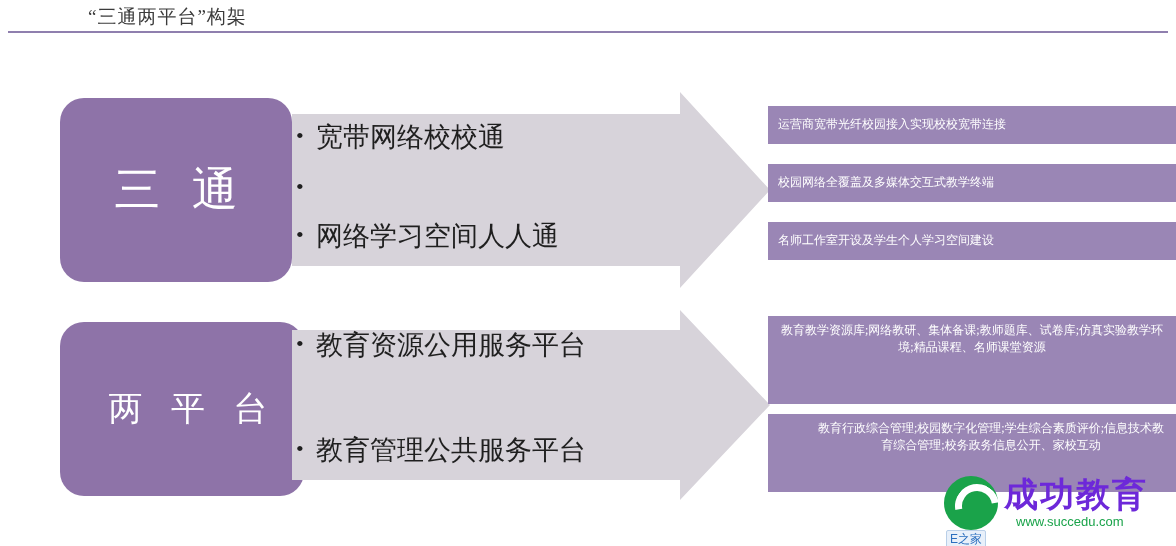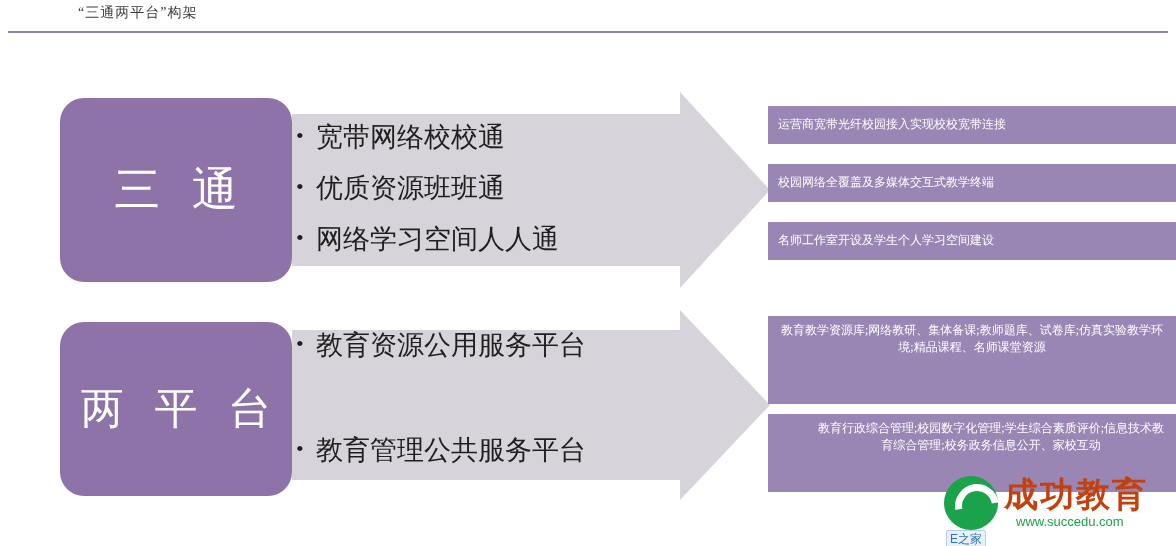--- a/index.html
+++ b/index.html
@@ -26,24 +26,24 @@
   #header-rule {
     position: absolute;
     left: 8px;
     top: 31px;
     width: 1160px;
     height: 2px;
     background: #8f7fae;
   }
   #header-title {
     position: absolute;
-    left: 78px;
+    left: 88px;
     top: 4px;
     font-family: "Liberation Serif", serif;
-    font-size: 14px;
+    font-size: 19px;
     color: #3b3b3b;
     white-space: nowrap;
     letter-spacing: 1px;
   }
 
   
   .leftbox {
     position: absolute;
     background: #8e73a8;
     border-radius: 24px;
@@ -60,21 +60,22 @@
     top: 98px;
     width: 232px;
     height: 184px;
     font-size: 46px;
   }
   #leftbox-2 {
     left: 60px;
     top: 322px;
     width: 232px;
     height: 174px;
-    font-size: 43px;
+    font-size: 34px;
+    padding-left: 12px;
   }
 
   
   .arrow-wrap {
     position: absolute;
   }
   .arrow-wrap svg {
     display: block;
   }
 
@@ -164,21 +165,21 @@
     border-bottom-color: transparent;
     transform: rotate(35deg);
   }
   #wm-name {
     position: absolute;
     left: 68px;
     top: 2px;
     font-family: "Liberation Serif", serif;
     font-size: 34px;
     font-weight: bold;
-    color: #c2410c;
+    color: #6d28d9;
     white-space: nowrap;
     letter-spacing: 2px;
   }
   #wm-url {
     position: absolute;
     left: 80px;
     top: 44px;
     font-size: 13px;
     color: #1aa34a;
     white-space: nowrap;
@@ -212,21 +213,20 @@
   </svg>
 </div>
 
 <div class="bullets" id="bullets-1">
   <div class="bullet-row">
     <span class="dot">•</span>
     <span>宽带网络校校通</span>
   </div>
   <div class="bullet-row">
     <span class="dot">•</span>
-    <span>优质资源班班通</span>
   </div>
   <div class="bullet-row">
     <span class="dot">•</span>
     <span>网络学习空间人人通</span>
   </div>
 </div>
 
 <div class="card one-line" id="card-1">运营商宽带光纤校园接入实现校校宽带连接</div>
 <div class="card one-line" id="card-2">校园网络全覆盖及多媒体交互式教学终端</div>
 <div class="card one-line" id="card-3">名师工作室开设及学生个人学习空间建设</div>

